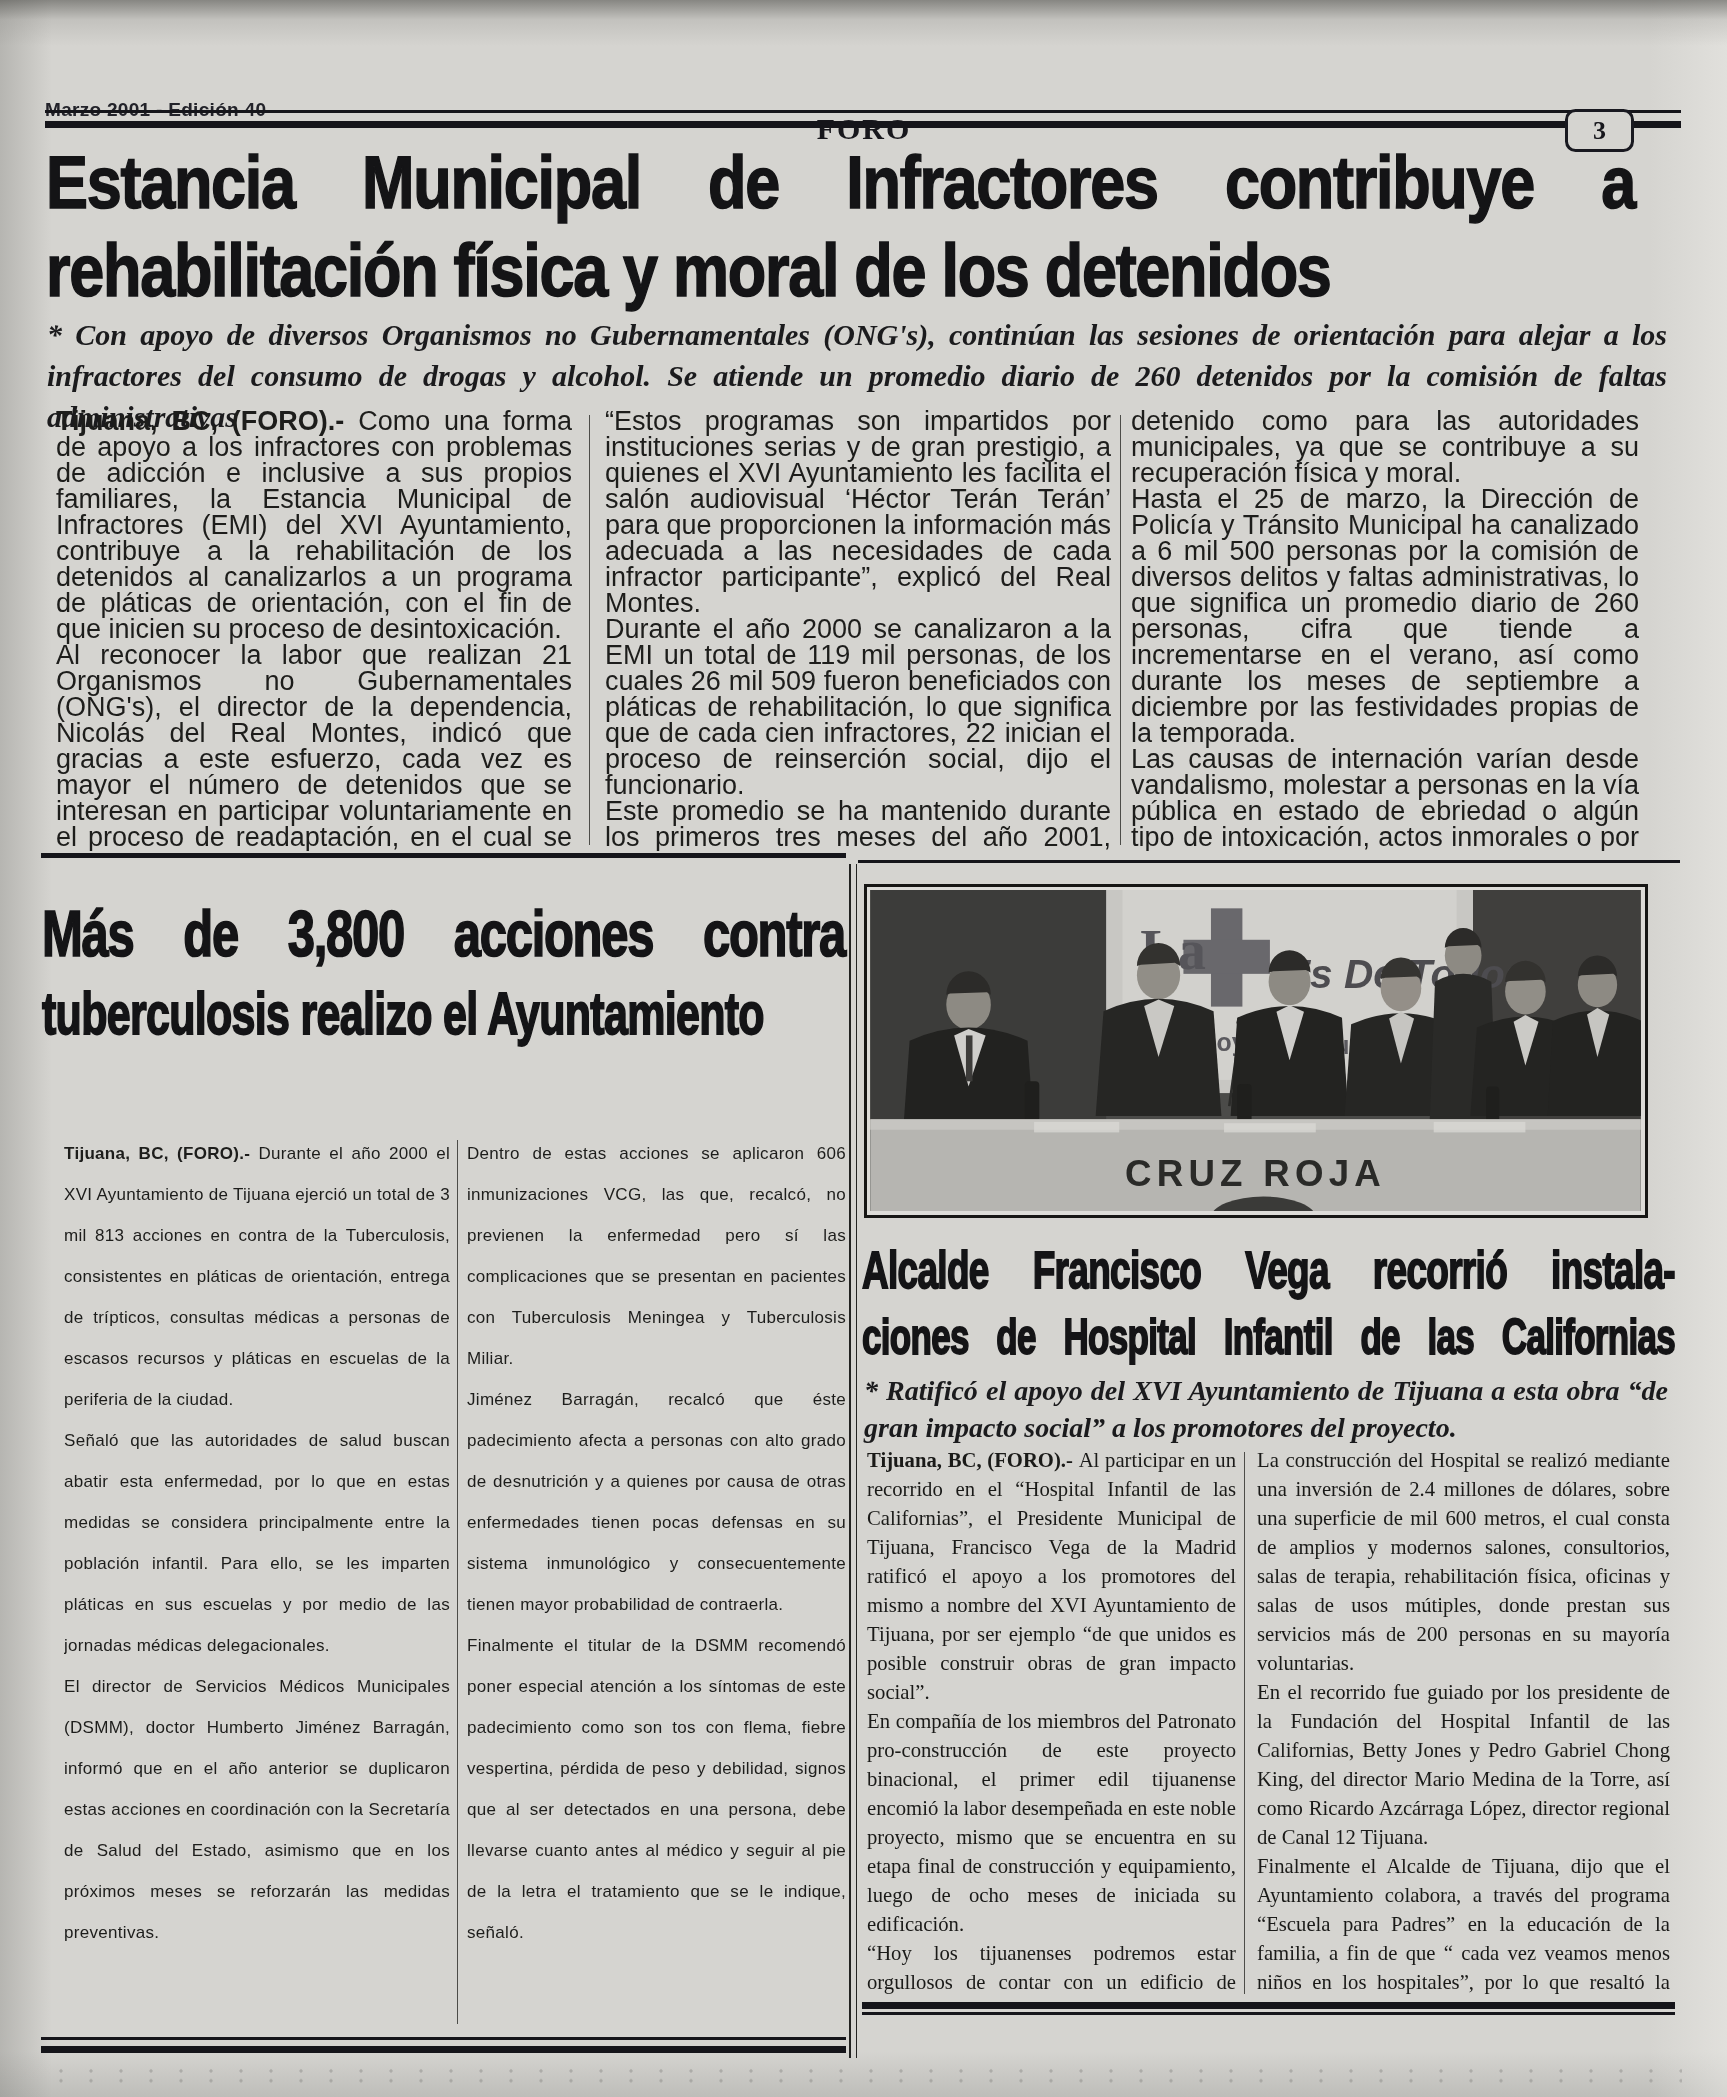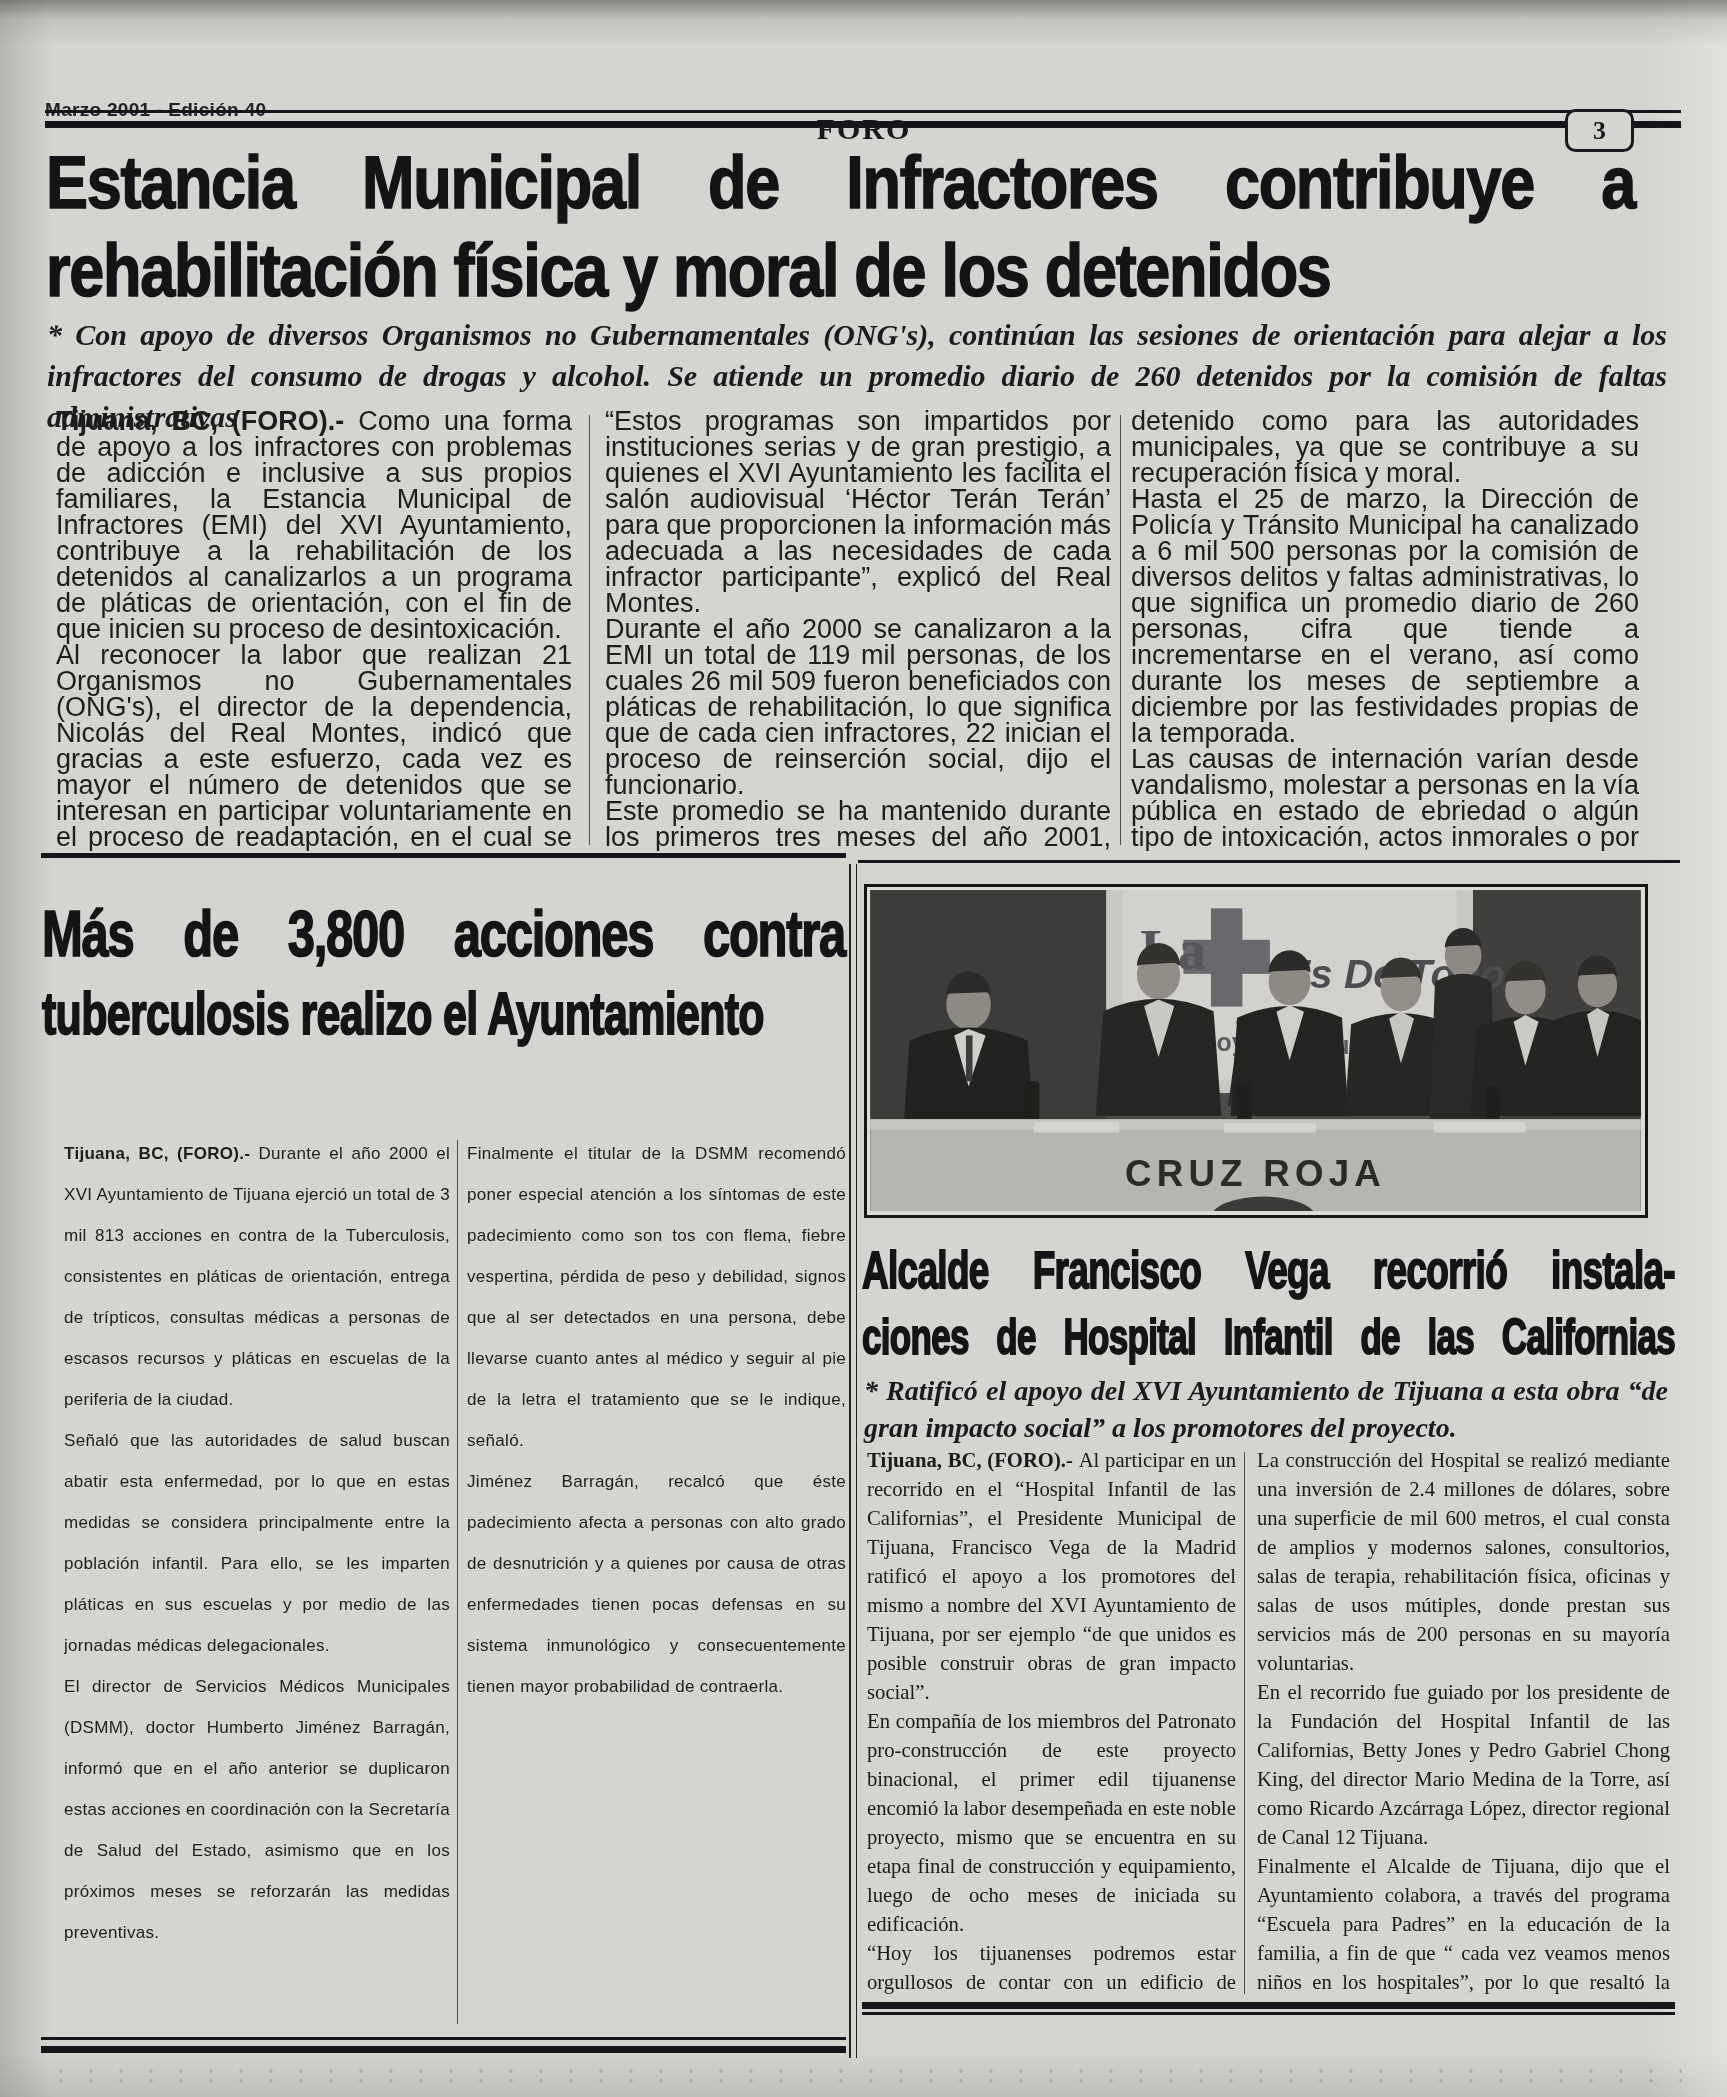--- a/index.html
+++ b/index.html
@@ -106,22 +106,23 @@
   <div class="abs bodycol sans2" style="left:64px;top:1133px;width:386px;height:900px;overflow:hidden;letter-spacing:0.3px;">
     <p><span class="lead">Tijuana, BC, (FORO).- </span><span>Durante el año 2000 el XVI Ayuntamiento de Tijuana ejerció un total de 3 mil 813 acciones en contra de la Tuberculosis, consistentes en pláticas de orientación, entrega de trípticos, consultas médicas a personas de escasos recursos y pláticas en escuelas de la periferia de la ciudad.</span></p>
     <div>
         <p>Señaló que las autoridades de salud buscan abatir esta enfermedad, por lo que en estas medidas se considera principalmente entre la población infantil. Para ello, se les imparten pláticas en sus escuelas y por medio de las jornadas médicas delegacionales.</p>
         <p>El director de Servicios Médicos Municipales (DSMM), doctor Humberto Jiménez Barragán, informó que en el año anterior se duplicaron estas acciones en coordinación con la Secretaría de Salud del Estado, asimismo que en los próximos meses se reforzarán las medidas preventivas.</p>
       </div>
   </div>
   <div class="abs vrule" style="left:457px;top:1140px;width:1.3px;height:884px;"></div>
   <div class="abs bodycol sans2" style="left:467px;top:1133px;width:379px;height:900px;overflow:hidden;letter-spacing:0.3px;">
     <div>
+        <p>Dentro de estas acciones se aplicaron 606 inmunizaciones VCG, las que, recalcó, no previenen la enfermedad pero sí las complicaciones que se presentan en pacientes con Tuberculosis Meningea y Tuberculosis Miliar.</p>
+        <p>Jiménez Barragán, recalcó que éste padecimiento afecta a personas con alto grado de desnutrición y a quienes por causa de otras enfermedades tienen pocas defensas en su sistema inmunológico y consecuentemente tienen mayor probabilidad de contraerla.</p>
         <p>Finalmente el titular de la DSMM recomendó poner especial atención a los síntomas de este padecimiento como son tos con flema, fiebre vespertina, pérdida de peso y debilidad, signos que al ser detectados en una persona, debe llevarse cuanto antes al médico y seguir al pie de la letra el tratamiento que se le indique, señaló.</p>
-        <p>Jiménez Barragán, recalcó que éste padecimiento afecta a personas con alto grado de desnutrición y a quienes por causa de otras enfermedades tienen pocas defensas en su sistema inmunológico y consecuentemente tienen mayor probabilidad de contraerla.</p>
       </div>
   </div>
 
   <div class="abs hrule" style="left:41px;width:805px;top:2037px;height:2.6px;"></div>
   <div class="abs hrule" style="left:41px;width:805px;top:2046px;height:6.6px;"></div>
 
   <div class="abs photo-frame" style="left:864px;top:884px;width:778px;height:328px;">
     <svg width="771" height="321" viewBox="0 0 1176 490" style="display:block;margin:3.3px;">
 
       <rect x="0" y="0" width="1176" height="490" fill="#4b4b49"></rect>

